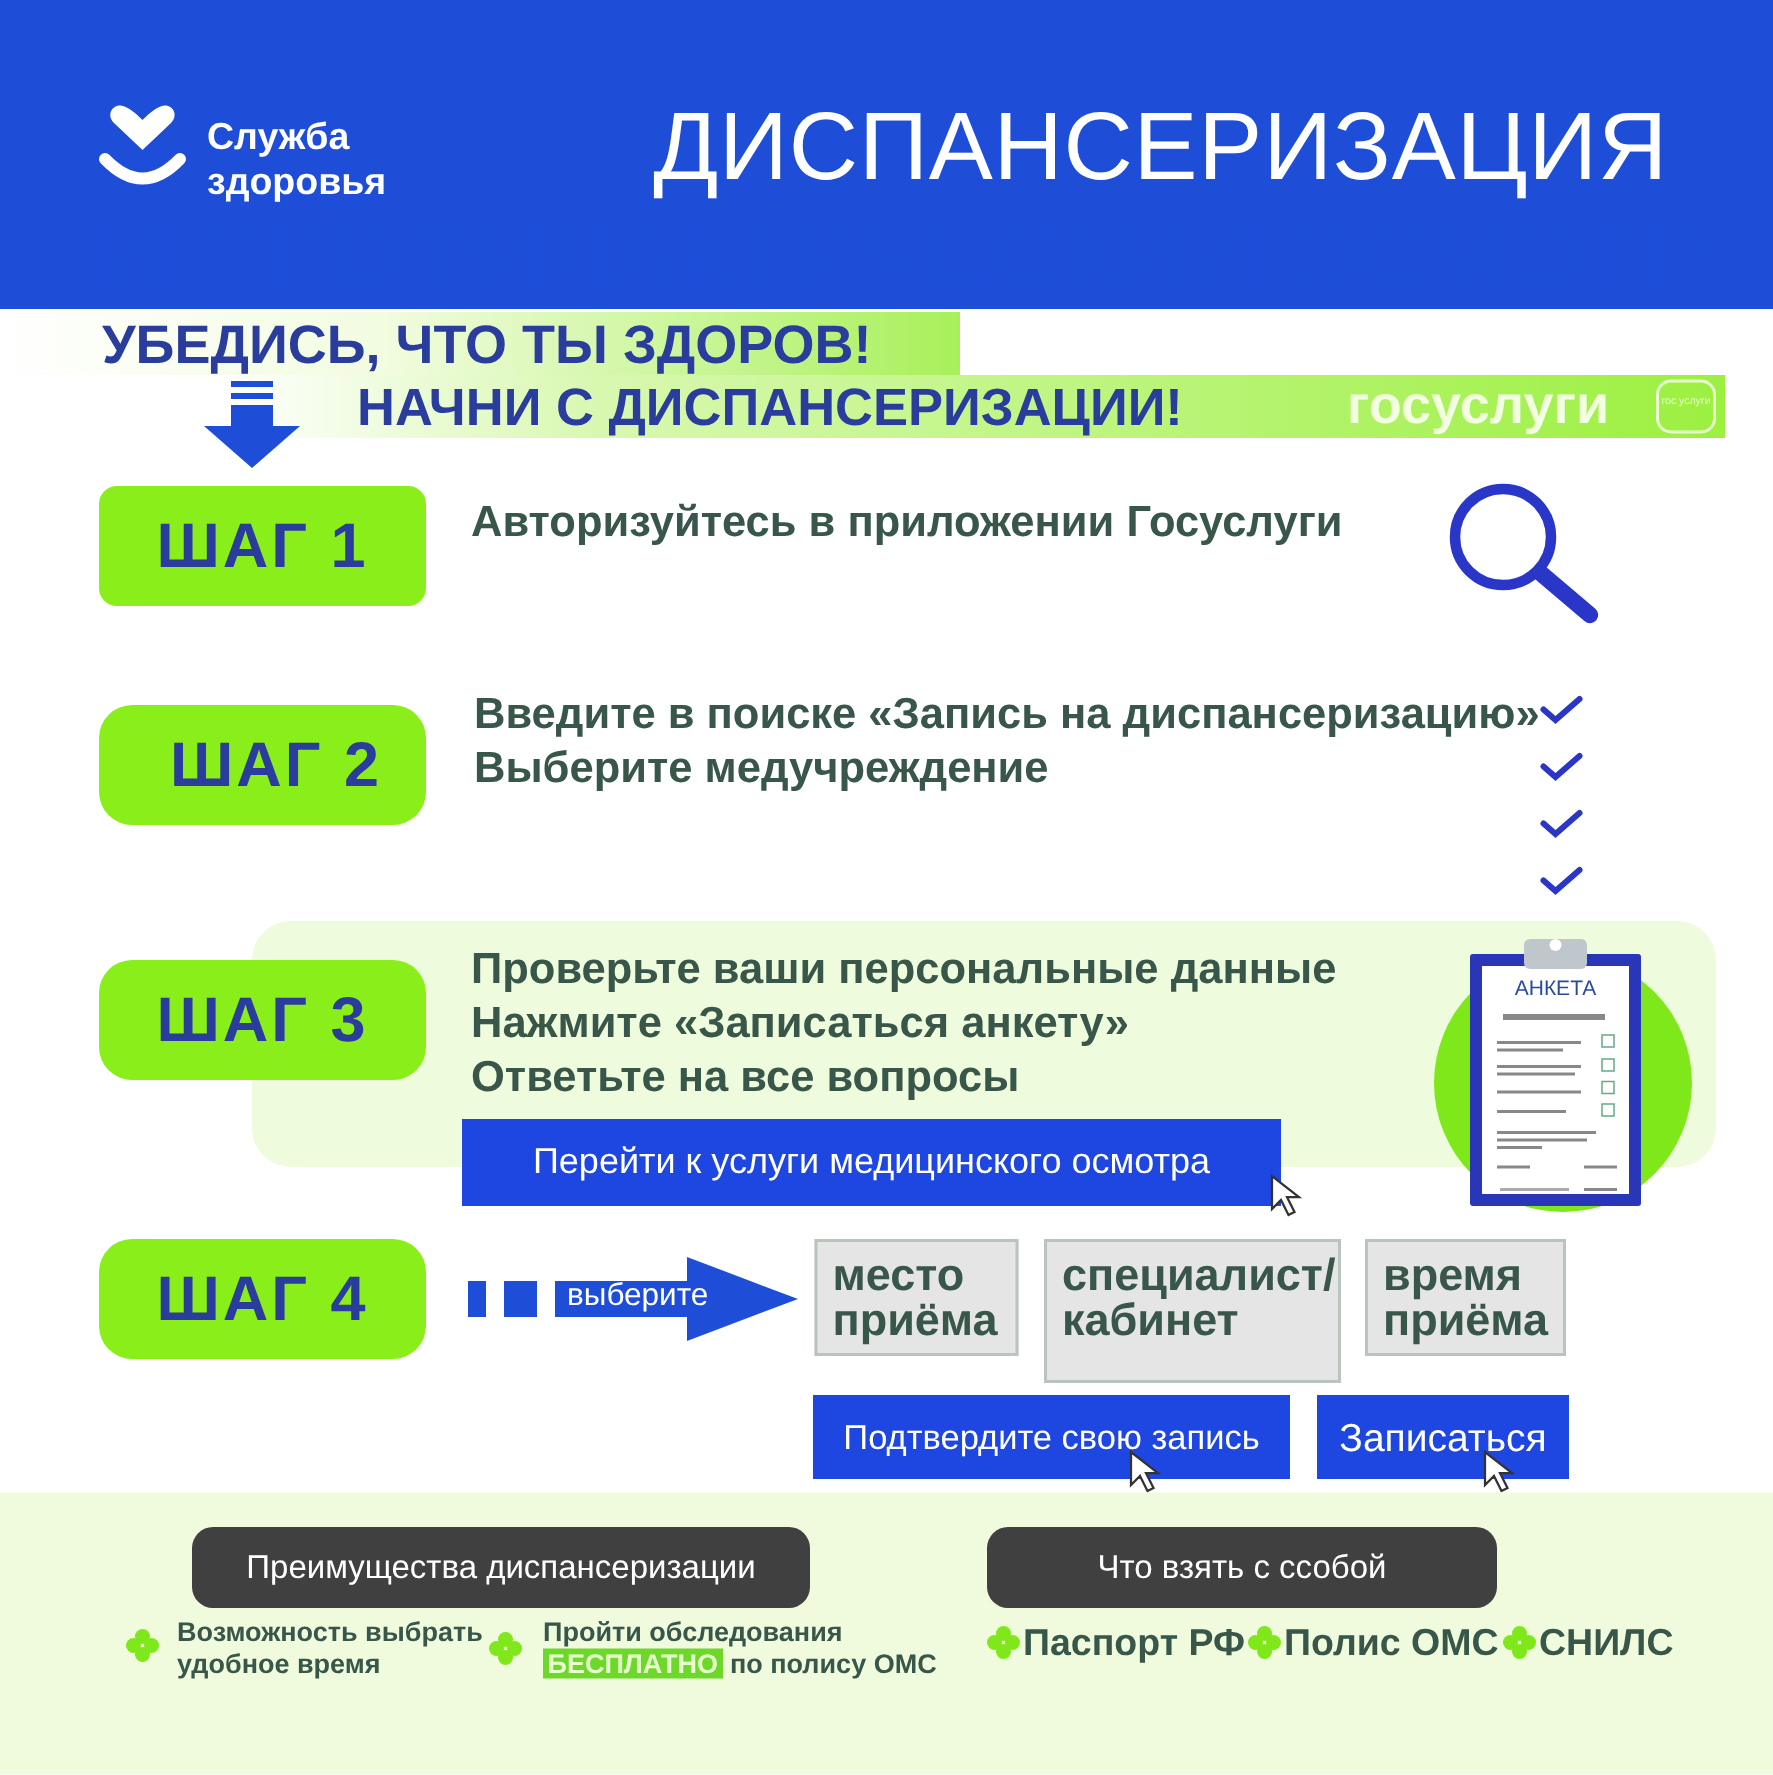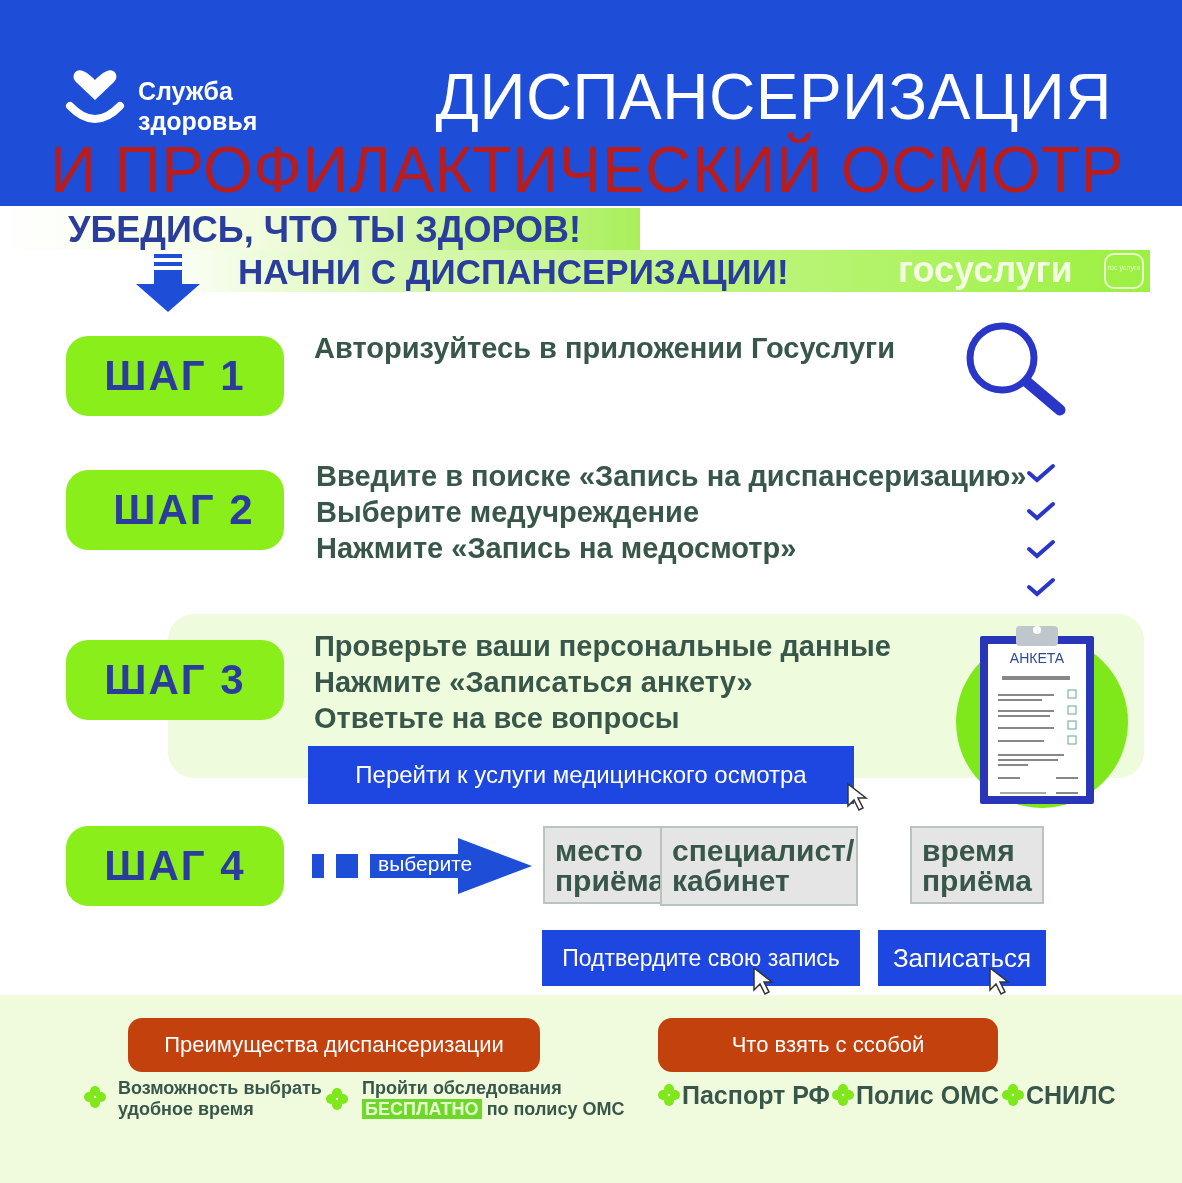--- a/index.html
+++ b/index.html
@@ -3,42 +3,42 @@
 <meta charset="utf-8">
 <style>
   * { box-sizing: border-box; margin: 0; padding: 0; }
   body { width: 1182px; height: 1183px; background: #ffffff; position: relative; overflow: hidden; font-family: "Liberation Sans", sans-serif; }
   .abs { position: absolute; }
 
   .header { left: 0; top: 0; width: 1182px; height: 206px; background: #1e4ed8; }
   .logo-icon { left: 64px; top: 66px; width: 62px; height: 62px; }
   .logo-text { left: 138px; top: 64px; color: #fff; font-weight: bold; font-size: 25px; line-height: 30px; margin-top: 12px; }
   .title1 { left: 0; width: 1112px; top: 62px; text-align: right; color: #fff; font-size: 64px; line-height: 70px; letter-spacing: 0.5px; }
-  .title2 { left: 50px; top: 134px; color: #b91c1c; font-size: 64px; line-height: 72px; letter-spacing: 0.5px; white-space: nowrap; }
+  .title2 { left: 66px; top: 134px; color: #1d4ed8; font-size: 64px; line-height: 72px; letter-spacing: 0.5px; white-space: nowrap; }
 
   .slogan1 { left: 0; top: 208px; width: 640px; height: 42px; background: linear-gradient(90deg, #ffffff 0%, #f2fce0 40%, #a8f05a 100%); }
   .slogan1-text { left: 68px; top: 210px; color: #2a3d9c; font-weight: bold; font-size: 36px; line-height: 40px; }
   .slogan2 { left: 150px; top: 250px; width: 1000px; height: 42px; background: linear-gradient(90deg, #ffffff 0%, #d8f8b0 25%, #9cf040 100%); }
   .slogan2-text { left: 238px; top: 252px; color: #2a3d9c; font-weight: bold; font-size: 35px; line-height: 40px; white-space: nowrap; }
   .gosuslugi { left: 898px; top: 250px; color: #f2ffe0; font-weight: bold; font-size: 36px; line-height: 40px; }
   .gos-badge { left: 1104px; top: 253px; width: 40px; height: 36px; border: 2px solid #e8ffd0; border-radius: 10px; color: #e8ffd0; font-size: 7px; line-height: 8px; text-align: center; padding-top: 9px; }
   .down-arrow { left: 136px; top: 254px; width: 64px; height: 60px; }
 
   .step-btn { width: 218px; height: 80px; background: #8aee1a; border-radius: 22px; color: #2a3d9c; font-weight: bold; font-size: 42px; display: flex; align-items: center; justify-content: center; letter-spacing: 2px; }
   .step-text { color: #38574a; font-weight: bold; font-size: 29px; line-height: 36px; white-space: nowrap; }
 
   .step3-bg { left: 168px; top: 614px; width: 976px; height: 164px; background: #effbdd; border-radius: 26px; }
   .green-circle { left: 956px; top: 636px; width: 172px; height: 172px; border-radius: 50%; background: #7ee81a; }
   .clipboard { left: 978px; top: 620px; width: 118px; height: 186px; }
 
   .blue-rect-btn { background: #1e46e0; color: #fff; font-size: 24px; display: flex; align-items: center; justify-content: center; white-space: nowrap; }
   .choice-box { border: 2px solid #b8c4bc; background: #e5e5e5; color: #38574a; font-weight: bold; font-size: 30px; line-height: 30px; padding: 8px 10px; }
 
   .bottom-bg { left: 0; top: 995px; width: 1182px; height: 188px; background: #effbdc; }
-  .pill-btn { background: #c2410c; color: #fff; font-size: 22px; border-radius: 14px; display: flex; align-items: center; justify-content: center; white-space: nowrap; }
+  .pill-btn { background: #404040; color: #fff; font-size: 22px; border-radius: 14px; display: flex; align-items: center; justify-content: center; white-space: nowrap; }
   .clover { width: 22px; height: 22px; }
   .bottom-text { color: #38574a; font-weight: bold; font-size: 18px; line-height: 21px; white-space: nowrap; }
   .doc-text { color: #38574a; font-weight: bold; font-size: 25px; line-height: 30px; white-space: nowrap; }
   .free-tag { background: #6ed82a; color: #e8ffd0; padding: 0 3px; }
   .check { width: 30px; height: 22px; }
   .cursor { width: 28px; height: 32px; }
 </style>
 </head>
 <body>
 
@@ -60,34 +60,33 @@
 <div class="abs slogan2-text">НАЧНИ С ДИСПАНСЕРИЗАЦИИ!</div>
 <div class="abs gosuslugi">госуслуги</div>
 <div class="abs gos-badge">гос услуги</div>
 <svg class="abs down-arrow" viewBox="0 0 64 60">
   <rect x="18" y="0" width="28" height="4" fill="#1e4ed8"></rect>
   <rect x="18" y="8" width="28" height="4" fill="#1e4ed8"></rect>
   <rect x="18" y="16" width="28" height="14" fill="#1e4ed8"></rect>
   <polygon points="0,30 64,30 32,58" fill="#1e4ed8"></polygon>
 </svg>
 
-<div class="abs step-btn" style="left:66px;top:336px;">ШАГ 1</div>
+<div class="abs step-btn" style="left:66px;top:324px;border-radius:12px;">ШАГ 1</div>
 <div class="abs step-text" style="left:314px;top:330px;">
   <div>Авторизуйтесь в приложении Госуслуги</div>
 </div>
 <svg class="abs" style="left:962px;top:320px;width:110px;height:100px;" viewBox="0 0 110 100">
   <circle cx="40" cy="38" r="32" stroke="#2a36c8" stroke-width="7" fill="none"></circle>
   <line x1="65" y1="62" x2="98" y2="90" stroke="#2a36c8" stroke-width="11" stroke-linecap="round"></line>
 </svg>
 
 <div class="abs step-btn" style="left:66px;top:470px;padding-left:18px;">ШАГ 2</div>
 <div class="abs step-text" style="left:316px;top:458px;">
   <div>Введите в поиске «Запись на диспансеризацию»</div>
   <div>Выберите медучреждение</div>
-  <div>Нажмите «Запись на медосмотр»</div>
 </div>
 <svg class="abs check" style="left:1026px;top:462px;" viewBox="0 0 30 22">
     <path d="M3 11 L11 18 L27 4" stroke="#2a36c8" stroke-width="4" fill="none" stroke-linecap="round"></path>
   </svg>
 <svg class="abs check" style="left:1026px;top:500px;" viewBox="0 0 30 22">
     <path d="M3 11 L11 18 L27 4" stroke="#2a36c8" stroke-width="4" fill="none" stroke-linecap="round"></path>
   </svg>
 <svg class="abs check" style="left:1026px;top:538px;" viewBox="0 0 30 22">
     <path d="M3 11 L11 18 L27 4" stroke="#2a36c8" stroke-width="4" fill="none" stroke-linecap="round"></path>
   </svg>
@@ -142,21 +141,21 @@
   <rect x="24" y="18" width="22" height="24" fill="#1e4ed8"></rect>
   <rect x="58" y="18" width="90" height="24" fill="#1e4ed8"></rect>
   <polygon points="146,2 220,30 146,58" fill="#1e4ed8"></polygon>
 </svg>
 <div class="abs" style="left:378px;top:852px;color:#fff;font-size:21px;">выберите</div>
 
 <div class="abs choice-box" style="left:543px;top:826px;width:136px;height:78px;">
   <div>место</div>
   <div>приёма</div>
 </div>
-<div class="abs choice-box" style="left:660px;top:826px;width:198px;height:80px;">
+<div class="abs choice-box" style="left:696px;top:826px;width:198px;height:96px;">
   <div>специалист/</div>
   <div>кабинет</div>
 </div>
 <div class="abs choice-box" style="left:910px;top:826px;width:134px;height:78px;">
   <div>время</div>
   <div>приёма</div>
 </div>
 
 <div class="abs blue-rect-btn" style="left:542px;top:930px;width:318px;height:56px;font-size:23px;">Подтвердите свою запись</div>
 <svg class="abs cursor" style="left:752px;top:966px;" viewBox="0 0 28 32">

